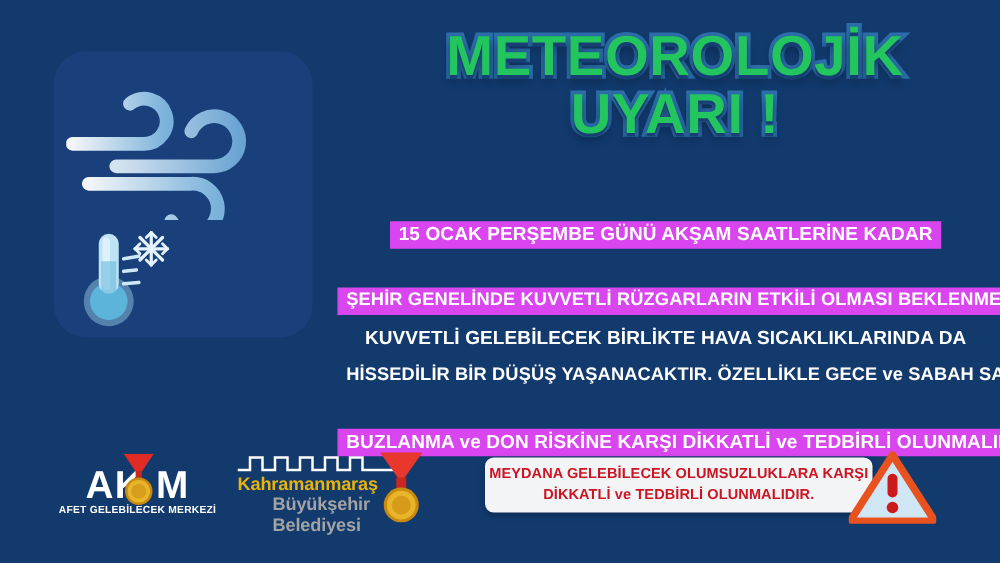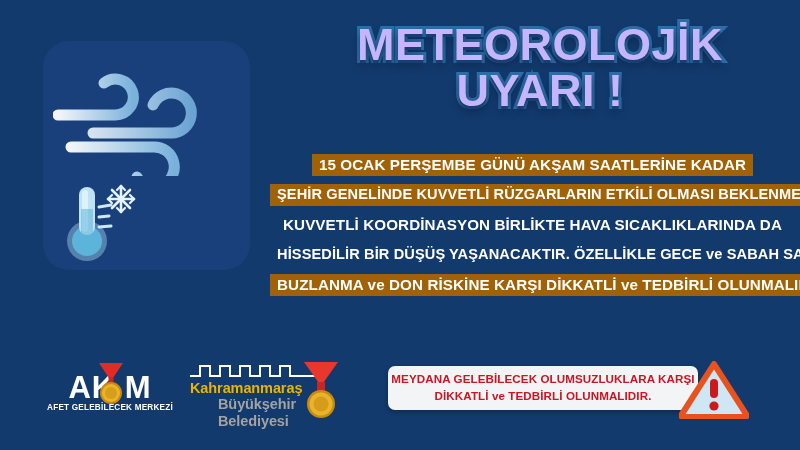--- a/index.html
+++ b/index.html
@@ -16,41 +16,41 @@
     position:absolute; left:43px; top:41px; width:207px; height:229px;
     background:#19407a; border-radius:26px;
   }
   #wind-art{ position:absolute; left:10px; top:10px; width:190px; height:125px; }
   #thermo-art{ position:absolute; left:18px; top:138px; width:88px; height:84px; }
 
   
   #headline{
     position:absolute; left:290px; top:22px; width:500px; text-align:center;
     font-weight:900; font-size:45px; line-height:1.02; letter-spacing:.5px;
-    color:#c4b5fd;
+    color:#22c55e;
     -webkit-text-stroke:6px #2d6fab;
     paint-order:stroke fill;
     text-shadow:0 3px 0 #173f74, 0 5px 8px rgba(8,24,50,.55);
   }
   #headline .l2{ display:block; }
 
   
   #message{
     position:absolute; left:270px; top:150px; width:525px;
     text-align:center;
   }
   #message .line{
     display:block; color:#ffffff; font-weight:700;
     font-size:15.2px; line-height:1.0; letter-spacing:.1px;
     padding:4px 0; white-space:nowrap;
   }
   #message .line > span{
     display:inline-block; padding:3px 7px 4px 7px;
   }
-  #message .line.hl > span{ background:#a16207; }
+  #message .line.hl > span{ background:#d946ef;margin-top:23px; }
   #message .line.wide{ font-size:14.6px; }
 
   
   #akom-logo{ position:absolute; left:46px; top:362px; width:128px; height:52px; }
   #akom-word{
     position:absolute; left:0; top:10px; width:128px; text-align:center;
     font-weight:900; font-size:31px; color:#ffffff; letter-spacing:1px;
     line-height:1;
   }
   #akom-sub{
@@ -148,21 +148,21 @@
 </div>
 
 <div id="headline">
   <span class="l1">METEOROLOJİK</span>
   <span class="l2">UYARI !</span>
 </div>
 
 <div id="message">
   <div class="line hl"><span>15 OCAK PERŞEMBE GÜNÜ AKŞAM SAATLERİNE KADAR</span></div>
   <div class="line hl wide"><span>ŞEHİR GENELİNDE KUVVETLİ RÜZGARLARIN ETKİLİ OLMASI BEKLENMEKTEDİR.</span></div>
-  <div class="line"><span>KUVVETLİ KOORDİNASYON BİRLİKTE HAVA SICAKLIKLARINDA DA</span></div>
+  <div class="line"><span>KUVVETLİ GELEBİLECEK BİRLİKTE HAVA SICAKLIKLARINDA DA</span></div>
   <div class="line wide"><span>HİSSEDİLİR BİR DÜŞÜŞ YAŞANACAKTIR. ÖZELLİKLE GECE ve SABAH SAATLERİNDE</span></div>
   <div class="line hl"><span>BUZLANMA ve DON RİSKİNE KARŞI DİKKATLİ ve TEDBİRLİ OLUNMALIDIR.</span></div>
 </div>
 
 <div id="akom-logo">
   <div id="akom-word">AK M</div>
   <svg id="akom-medal" viewBox="0 0 30 42">
     <polygon points="3,0 27,0 15,18" fill="#e22b24"></polygon>
     <rect x="12.5" y="14" width="5" height="8" fill="#c8261f"></rect>
     <circle cx="15" cy="30" r="11" fill="#c98a10"></circle>

